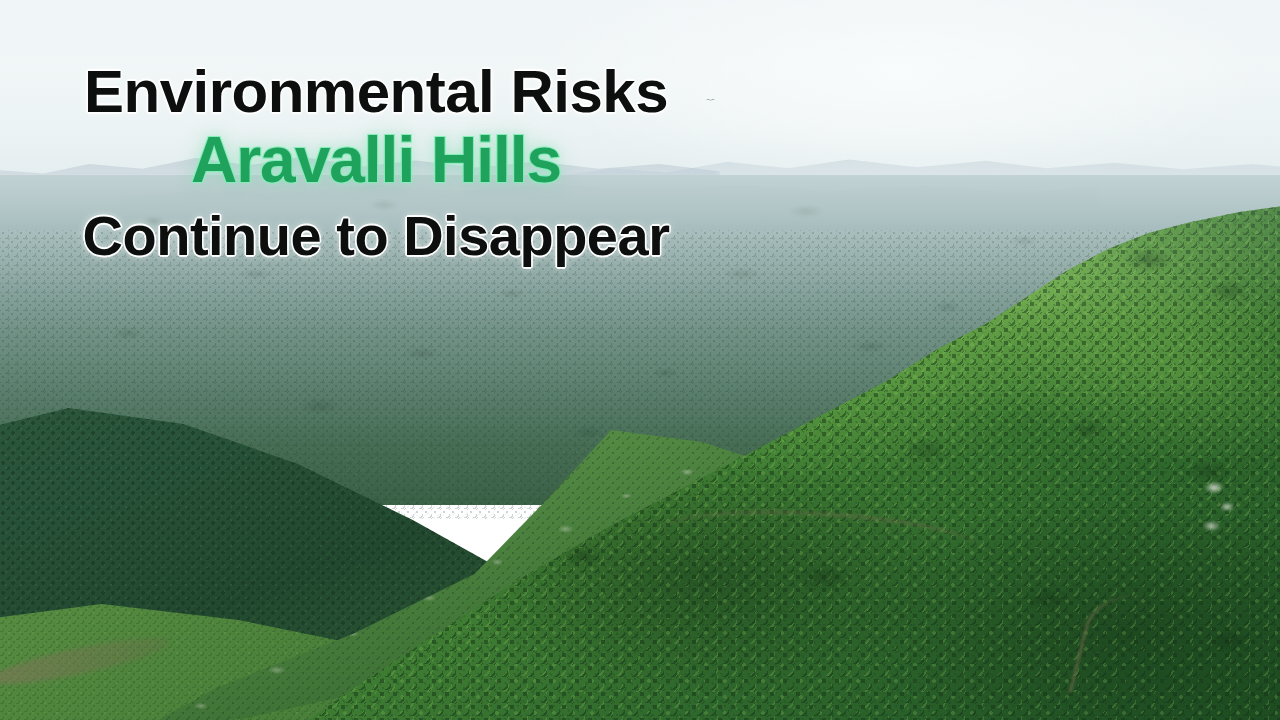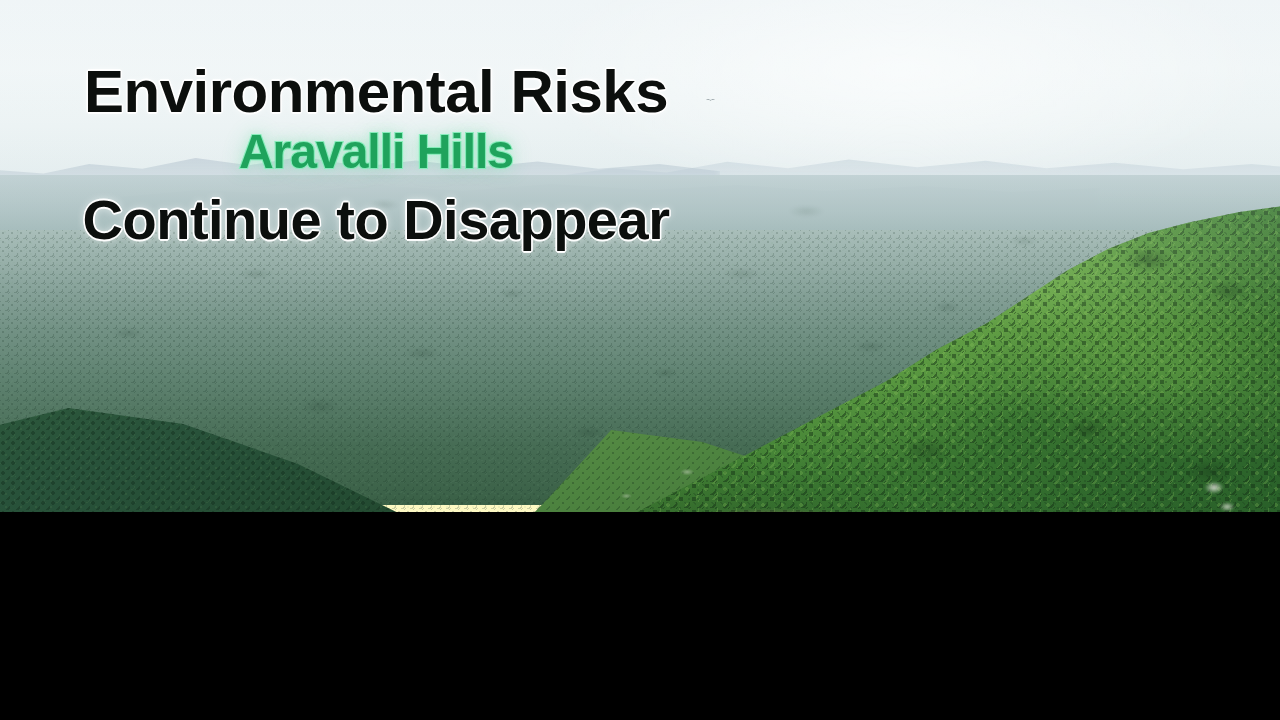--- a/index.html
+++ b/index.html
@@ -3,24 +3,24 @@
 <meta charset="utf-8">
 <style>
   html, body {
     margin: 0;
     padding: 0;
     background: #000;
   }
   #stage {
     position: relative;
     width: 1280px;
-    height: 512px;
+    height: 720px;
     overflow: hidden;
     font-family: "Liberation Sans", sans-serif;
-    background: #fef9c3;
+    background: #ffffff;
   }
 
   
   .sky {
     position: absolute;
     left: 0; top: 0;
     width: 1280px; height: 230px;
     background:
       linear-gradient(to bottom,
         #f2f6f8 0%,
@@ -374,21 +374,21 @@
       -1.2px 1.2px 0 rgba(255,255,255,0.85),
        1.2px -1.2px 0 rgba(255,255,255,0.85),
       -1.2px -1.2px 0 rgba(255,255,255,0.85),
        0 0 9px rgba(255,255,255,0.75);
   }
   .hl-1 { font-size: 60px; margin-bottom: 6px; }
   .hl-2 { font-size: 59px; margin-bottom: 2px; }
   .hl-4 { font-size: 56px; margin-top: 16px; }
   .hl-green {
     color: #1fa35c;
-    font-size: 48px;
+    font-size: 64px;
     letter-spacing: -1px;
     -webkit-text-stroke: 2.2px #8ef0c0;
     paint-order: stroke fill;
     text-shadow:
       0 0 10px rgba(142,240,192,0.55),
       0 0 22px rgba(60,200,130,0.30);
   }
 </style>
 </head>
 <body>

